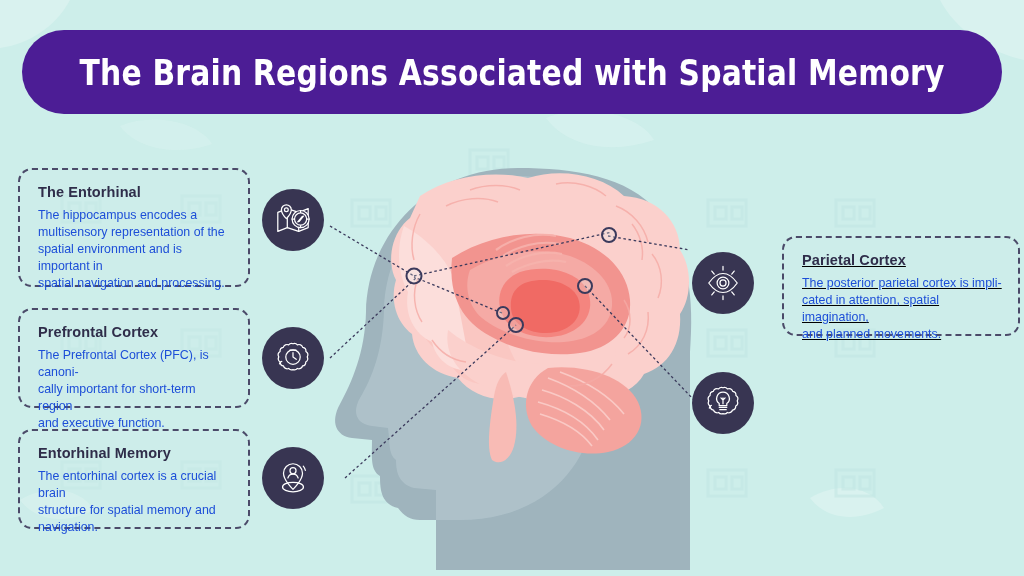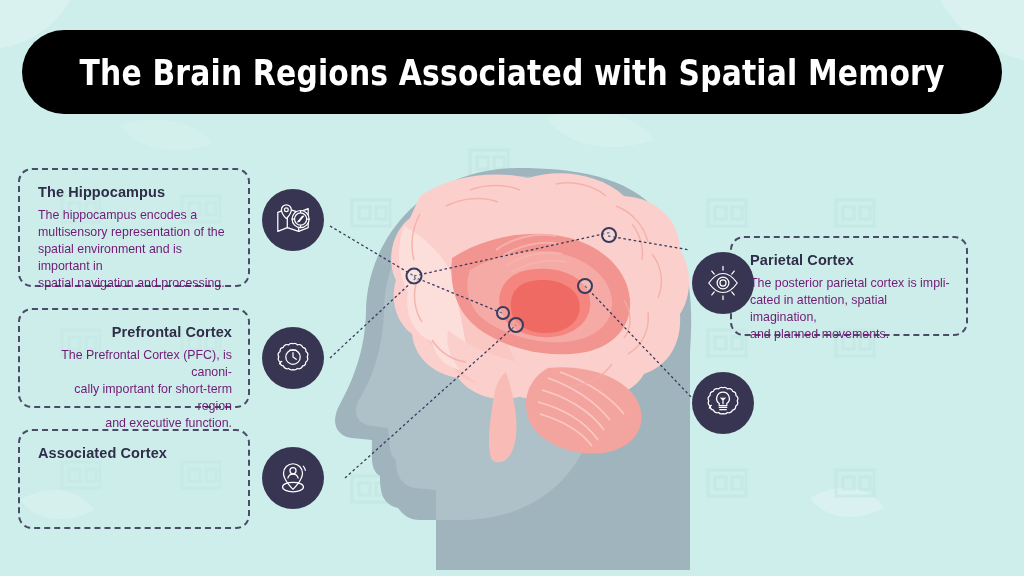--- a/index.html
+++ b/index.html
@@ -11,21 +11,21 @@
     position:relative;
   }
   #stage{position:absolute;inset:0;width:1024px;height:576px;}
 
   
   .bg-deco{position:absolute;inset:0;pointer-events:none;}
 
   
   .banner{
     position:absolute;left:22px;top:30px;width:980px;height:84px;
-    background:#000000;border-radius:42px;
+    background:#4c1d95;border-radius:42px;
     display:flex;align-items:center;justify-content:center;
   }
   .banner-title{
     color:#ffffff;
     font-family:"Liberation Sans Narrow","DejaVu Sans Condensed","Liberation Sans",sans-serif;
     font-size:36px;font-weight:bold;letter-spacing:.2px;
     transform:scaleX(.92);transform-origin:center;
     white-space:nowrap;
   }
 
@@ -37,29 +37,29 @@
     background:rgba(205,238,234,.28);
     box-sizing:border-box;
     padding:14px 16px 14px 18px;
   }
   .card-title{
     color:#2f2d4a;font-size:14.5px;font-weight:bold;
     font-family:"Liberation Sans Narrow","Liberation Sans",sans-serif;
     margin:0 0 7px 0;letter-spacing:.1px;
   }
   .card-body{
-    color:#701a75;font-size:12.4px;line-height:1.38;
+    color:#1d4ed8;font-size:12.4px;line-height:1.38;
     font-family:"Liberation Sans Narrow","Liberation Sans",sans-serif;
     margin:0;white-space:pre-line;
   }
 
   #card-hippocampus{left:18px;top:168px;width:232px;height:119px;}
-  #card-prefrontal {left:18px;top:308px;width:232px;height:100px;text-align:right;}
+  #card-prefrontal {left:18px;top:308px;width:232px;height:100px;}
   #card-entorhinal {left:18px;top:429px;width:232px;height:100px;}
-  #card-parietal   {left:730px;top:236px;width:238px;height:100px;}
+  #card-parietal   {left:782px;top:236px;width:238px;height:100px;text-decoration:underline;}
   #card-retrosplenial{left:766px;top:357px;width:238px;height:102px;}
 
   
   .icon-badge{
     position:absolute;width:62px;height:62px;border-radius:50%;
     background:#383552;display:flex;align-items:center;justify-content:center;
   }
   .icon-badge svg{width:38px;height:38px;display:block;}
   #icon-map       {left:262px;top:189px;}
   #icon-brainclock{left:262px;top:327px;}
@@ -255,36 +255,39 @@
       <circle cx="609" cy="235" r="7"></circle>
       <circle cx="585" cy="286" r="7"></circle>
     </g>
   </svg>
 
   <div class="banner">
     <div class="banner-title">The Brain Regions Associated with Spatial Memory</div>
   </div>
 
   <div class="card" id="card-hippocampus">
-    <div class="card-title">The Hippocampus</div>
+    <div class="card-title">The Entorhinal</div>
     <div class="card-body">The hippocampus encodes a
 multisensory representation of the
 spatial environment and is important in
 spatial navigation and processing.</div>
   </div>
 
   <div class="card" id="card-prefrontal">
     <div class="card-title">Prefrontal Cortex</div>
     <div class="card-body">The Prefrontal Cortex (PFC), is canoni-
 cally important for short-term region
 and executive function.</div>
   </div>
 
   <div class="card" id="card-entorhinal">
-    <div class="card-title">Associated Cortex</div>
+    <div class="card-title">Entorhinal Memory</div>
+    <div class="card-body">The entorhinal cortex is a crucial brain
+structure for spatial memory and
+navigation.</div>
   </div>
 
   <div class="card" id="card-parietal">
     <div class="card-title">Parietal Cortex</div>
     <div class="card-body">The posterior parietal cortex is impli-
 cated in attention, spatial imagination,
 and planned movements.</div>
   </div>
 
 

